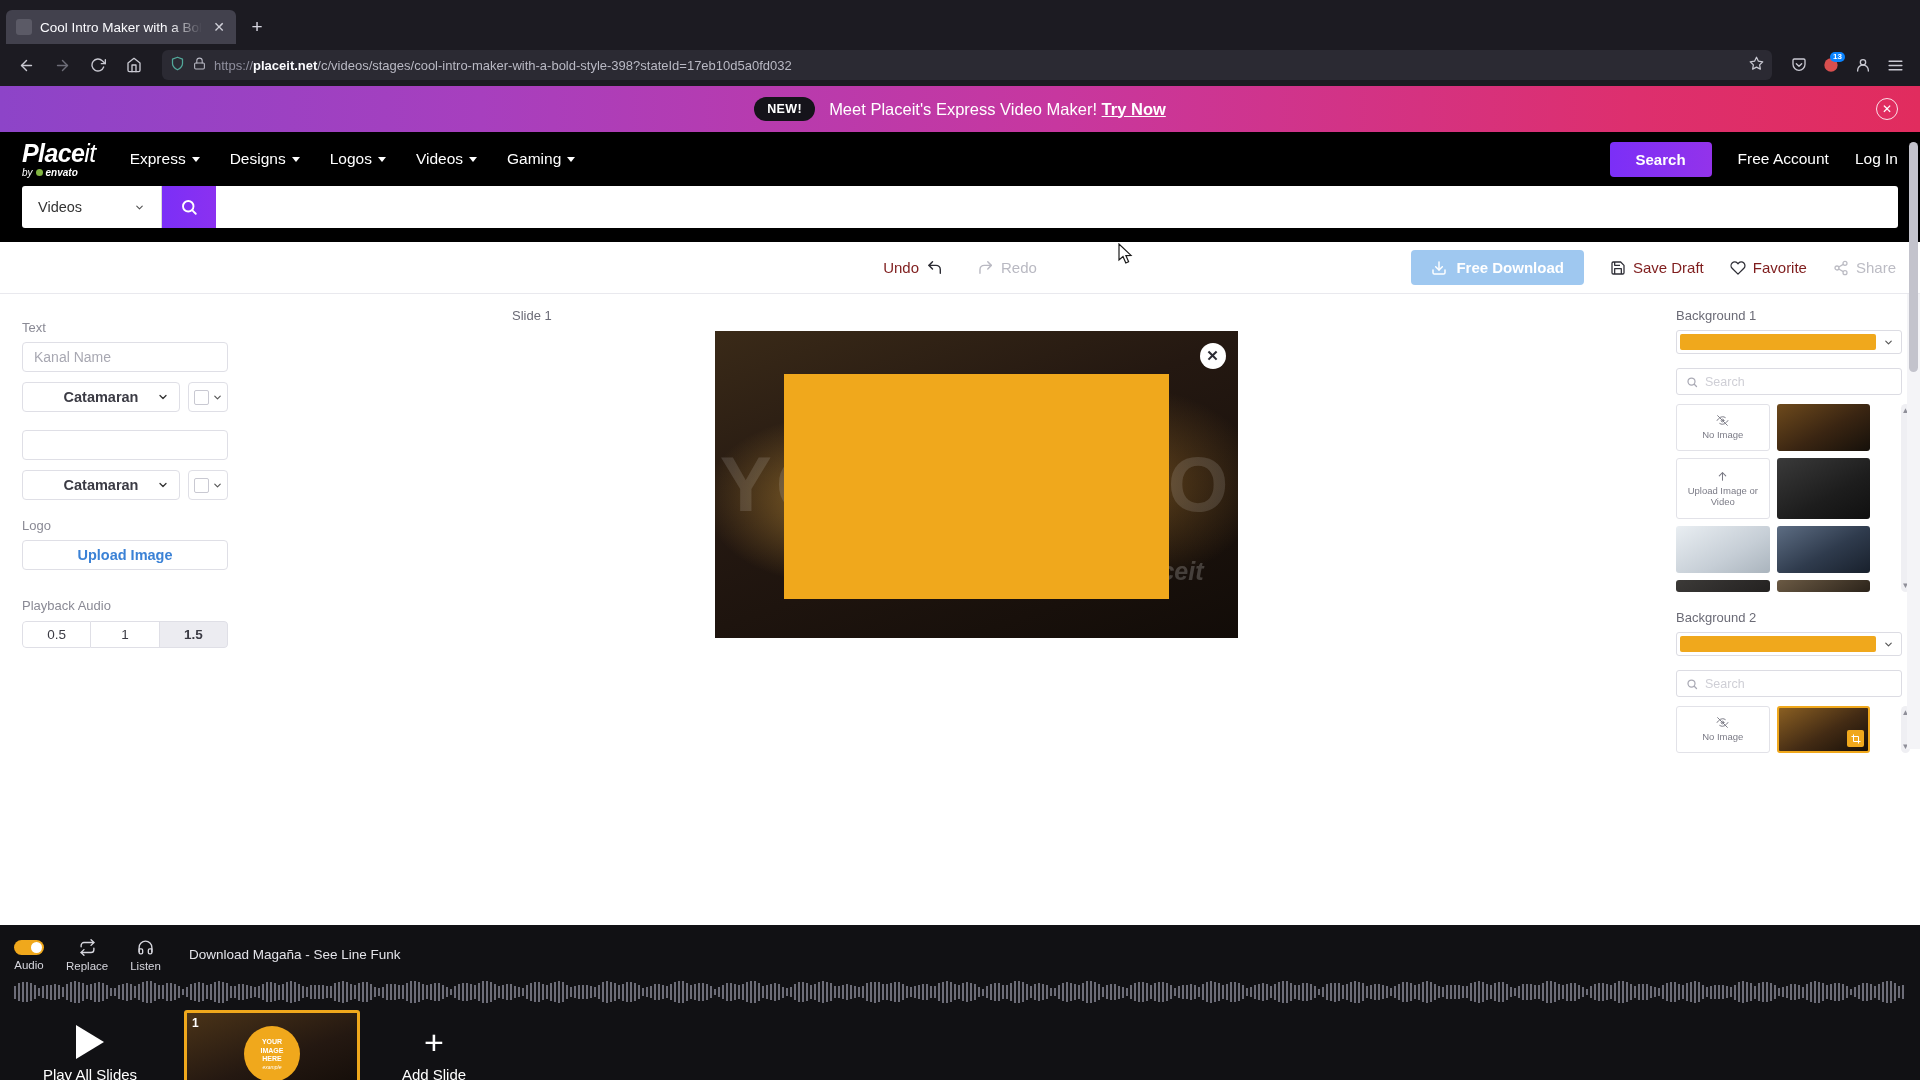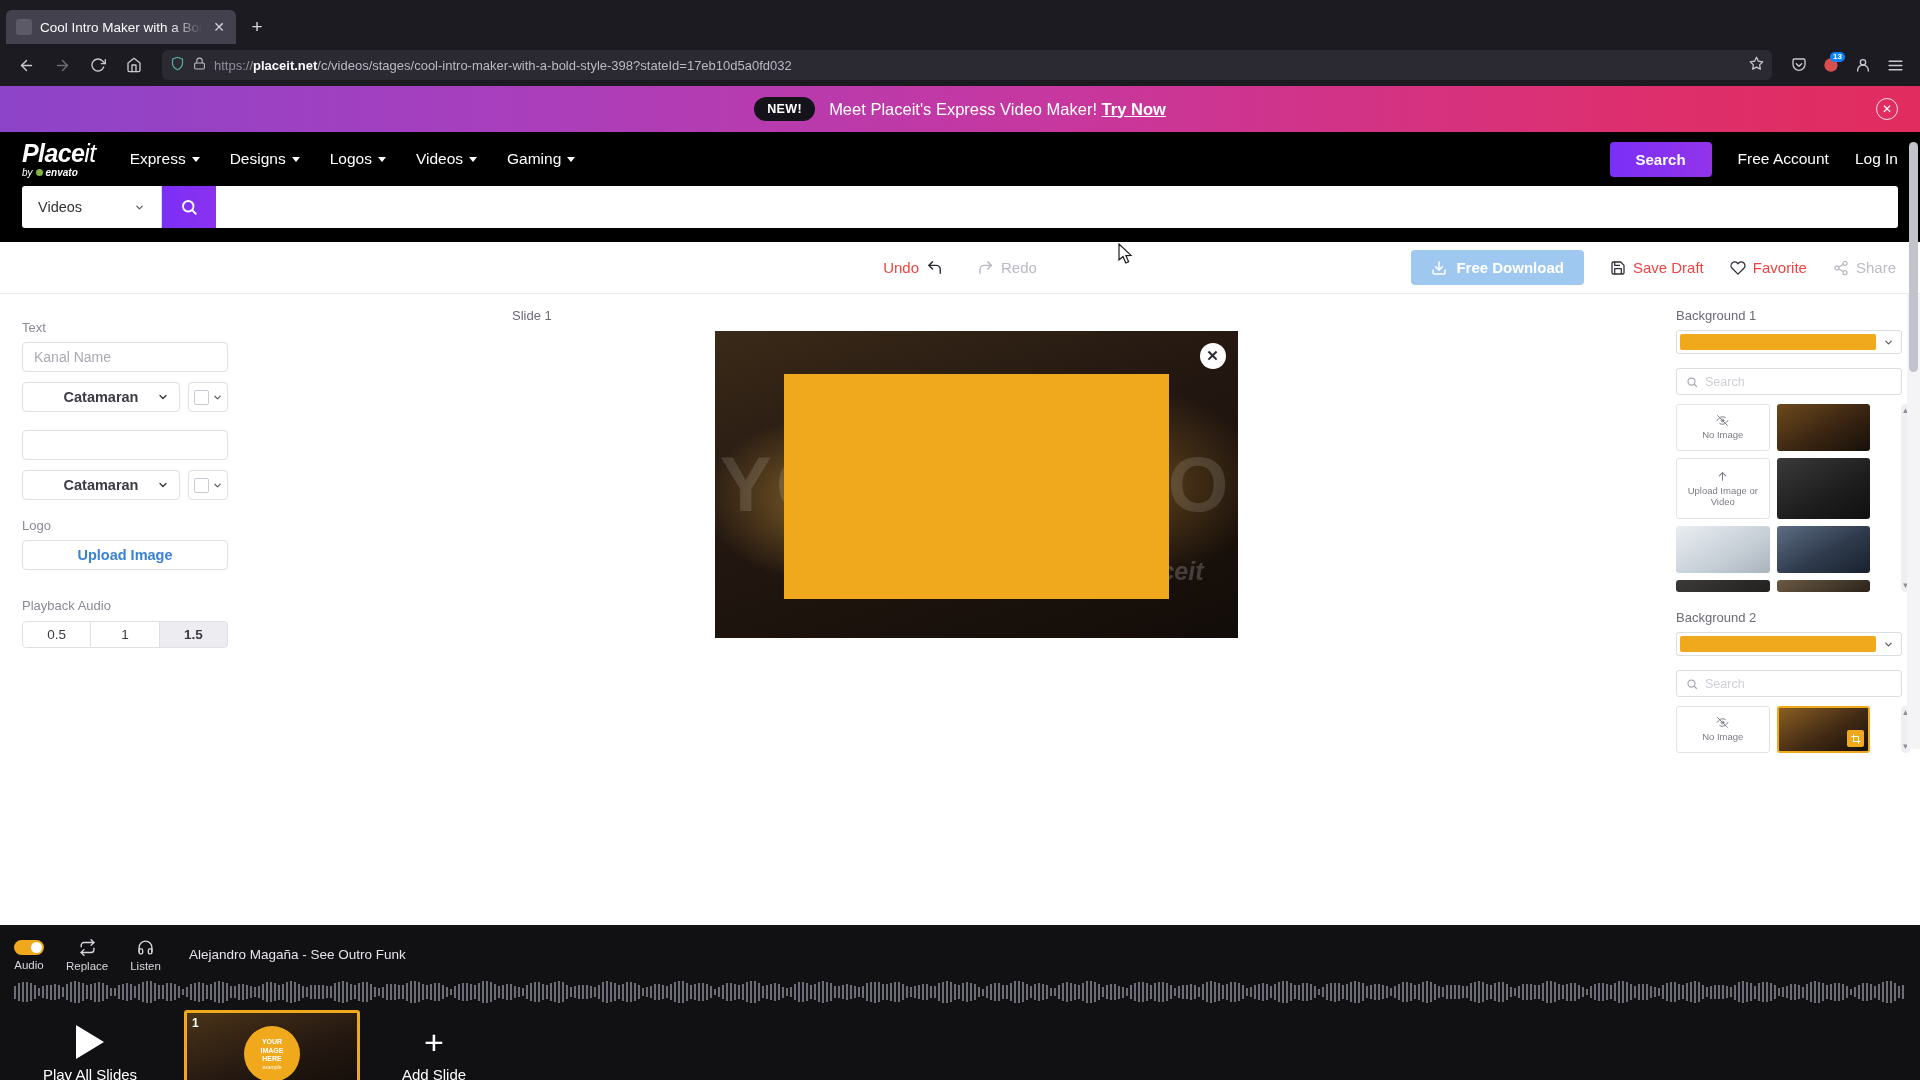--- a/index.html
+++ b/index.html
@@ -100,21 +100,21 @@
   .search-input { flex: 1; border: none; outline: none; padding: 0 16px; font-size: 14.5px; color: #333; font-family: inherit; }
   .search-input::placeholder { color: #9a9a9a; }
   .search-go { width: 54px; background: #7b2ff7; background: linear-gradient(90deg,#7b2ff7,#8b31f0); display: flex; align-items: center; justify-content: center; }
 
   
   .editor-toolbar {
     height: 52px; background: #fff; display: flex; align-items: center;
     border-bottom: 1px solid #e9e9ee; position: relative; padding: 0 24px;
   }
   .tb-center { position: absolute; left: 50%; transform: translateX(-50%); display: flex; gap: 34px; align-items: center; }
-  .tb-item { display: flex; align-items: center; gap: 7px; font-size: 15px; color: #ef4444; }
+  .tb-item { display: flex; align-items: center; gap: 7px; font-size: 15px; color: #7f1d1d; }
   .tb-item.disabled { color: #b9b9c2; }
   .tb-right { margin-left: auto; display: flex; align-items: center; gap: 26px; }
   .btn-download {
     background: #9fc8f0; color: #fff; border-radius: 4px; padding: 9px 20px;
     font-size: 15px; font-weight: 600; display: flex; align-items: center; gap: 9px;
   }
   .tb-right .tb-item svg { flex: 0 0 auto; }
   .tb-item.muted { color: #bcbcc4; }
 
   .tooltip {
@@ -678,21 +678,21 @@
       <span>Replace</span>
     </div>
     <div class="aud-item">
       <svg width="17" height="17" viewBox="0 0 24 24" fill="none" stroke="#d7d7de" stroke-width="1.9" stroke-linecap="round" stroke-linejoin="round">
           <path d="M3 18v-6a9 9 0 0 1 18 0v6"></path>
           <path d="M21 19a2 2 0 0 1-2 2h-1a2 2 0 0 1-2-2v-3a2 2 0 0 1 2-2h3z"></path>
           <path d="M3 19a2 2 0 0 0 2 2h1a2 2 0 0 0 2-2v-3a2 2 0 0 0-2-2H3z"></path>
         </svg>
       <span>Listen</span>
     </div>
-    <div class="track-name">Alejandro Magaña - See Outro Funk</div>
+    <div class="track-name">Download Magaña - See Line Funk</div>
   </div>
 
   <div class="waveform" id="waveform">
       <i style="height: 13px;"></i>
       <i style="height: 17.3px;"></i>
       <i style="height: 20.2px;"></i>
       <i style="height: 20.8px;"></i>
       <i style="height: 18.7px;"></i>
       <i style="height: 14.4px;"></i>
       <i style="height: 8.6px;"></i>

